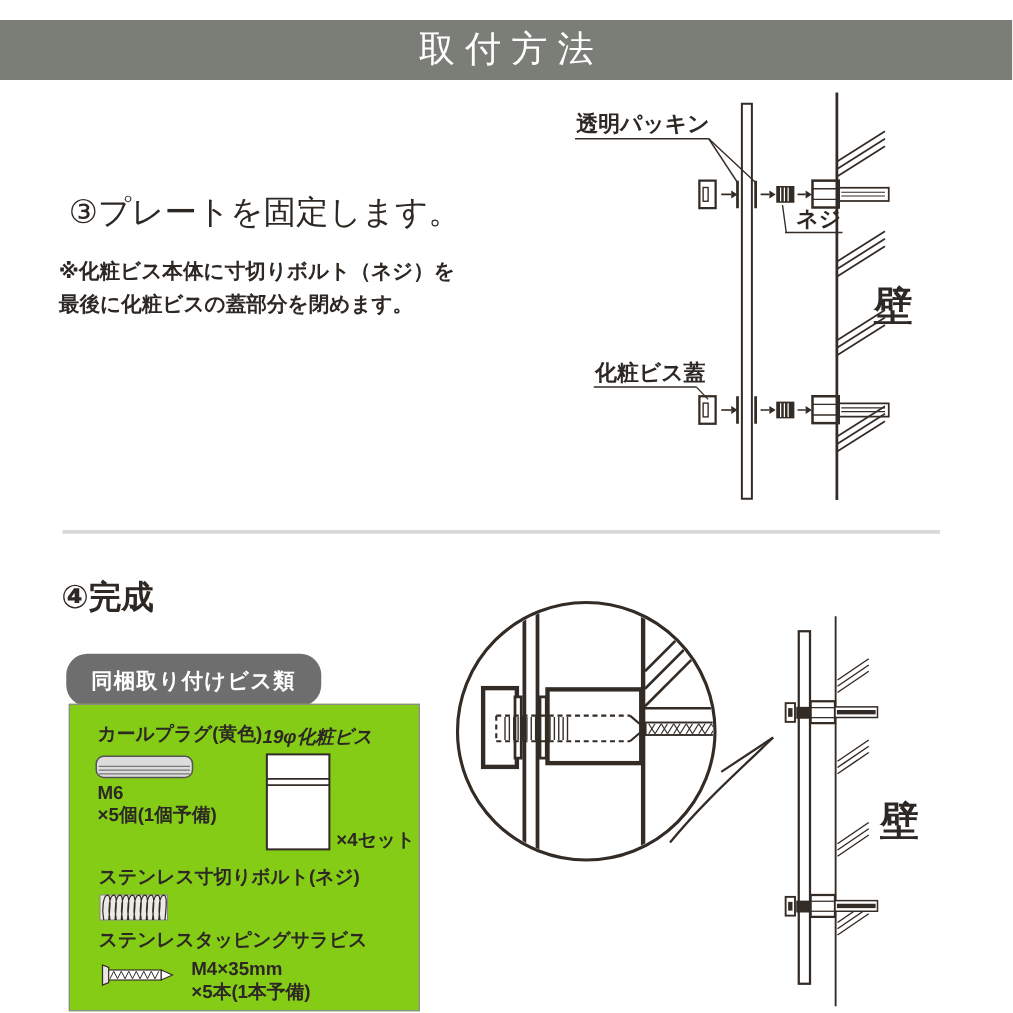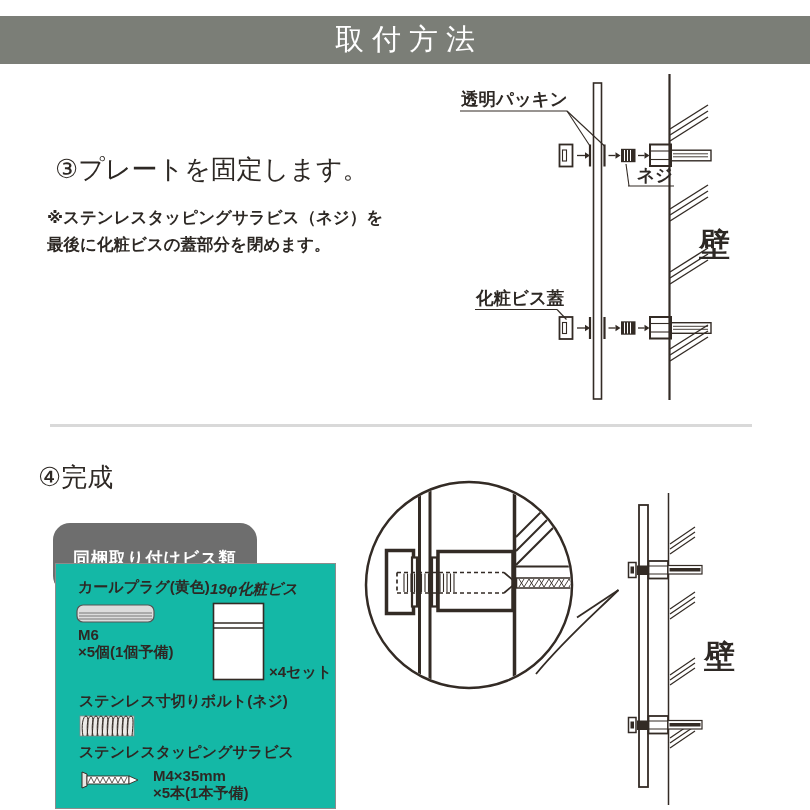--- a/index.html
+++ b/index.html
@@ -15,44 +15,44 @@
 
   .header{position:absolute;left:0;top:0;width:810px;height:48px;background:var(--header-bg);
     display:flex;align-items:center;justify-content:center;}
   .header-title{color:#ffffff;font-size:29px;letter-spacing:8px;font-weight:normal;padding-left:8px;}
 
   .step3-heading{position:absolute;left:55px;top:136px;font-size:26px;font-weight:normal;color:var(--text);}
   .step3-body{position:absolute;left:47px;top:188px;font-size:16.5px;font-weight:bold;line-height:27px;color:var(--text);white-space:nowrap;}
 
   .divider{position:absolute;left:50px;top:408px;width:702px;height:3px;background:var(--divider);}
 
-  .step4-heading{position:absolute;left:38px;top:444px;font-size:26px;font-weight:normal;color:var(--text);}
+  .step4-heading{position:absolute;left:49px;top:444px;font-size:26px;font-weight:bold;color:var(--text);}
 
   .badge{position:absolute;left:53px;top:507px;height:34px;border-radius:17px;background:var(--badge-bg);
-    display:inline-flex;align-items:center;padding:18px 20px;}
+    display:inline-flex;align-items:center;padding:4px 20px;}
   .badge-text{color:#ffffff;font-size:17px;font-weight:bold;letter-spacing:1px;}
 
-  .parts-box{position:absolute;left:55px;top:547px;width:281px;height:246px;border:1.5px solid #8c8c8c;background:#14b8a6;box-sizing:border-box;}
+  .parts-box{position:absolute;left:55px;top:547px;width:281px;height:246px;border:1.5px solid #8c8c8c;background:#84cc16;box-sizing:border-box;}
   .pb-label{position:absolute;font-size:15px;font-weight:bold;color:var(--text);white-space:nowrap;}
   .pb-icon{position:absolute;}
 
   svg text{font-family:"Liberation Sans","DejaVu Sans",sans-serif;font-weight:bold;fill:var(--text);}
 </style>
 </head>
 <body>
 
 <div class="page">
 
   <div class="header">
     <span class="header-title">取付方法</span>
   </div>
 
   <div class="step3-heading">③プレートを固定します。</div>
   <div class="step3-body">
-    <div>※ステンレスタッピングサラビス（ネジ）を</div>
+    <div>※化粧ビス本体に寸切りボルト（ネジ）を</div>
     <div>最後に化粧ビスの蓋部分を閉めます。</div>
   </div>
 
   <svg style="position:absolute;left:440px;top:55px;" width="330" height="350" viewBox="440 55 330 350">
     <g fill="none" stroke="#332b25">
 
       <line x1="669.5" y1="58" x2="669.5" y2="384" stroke-width="2.2"></line>
 
       <g stroke-width="1.4">
         <line x1="670" y1="125" x2="708" y2="101"></line>

